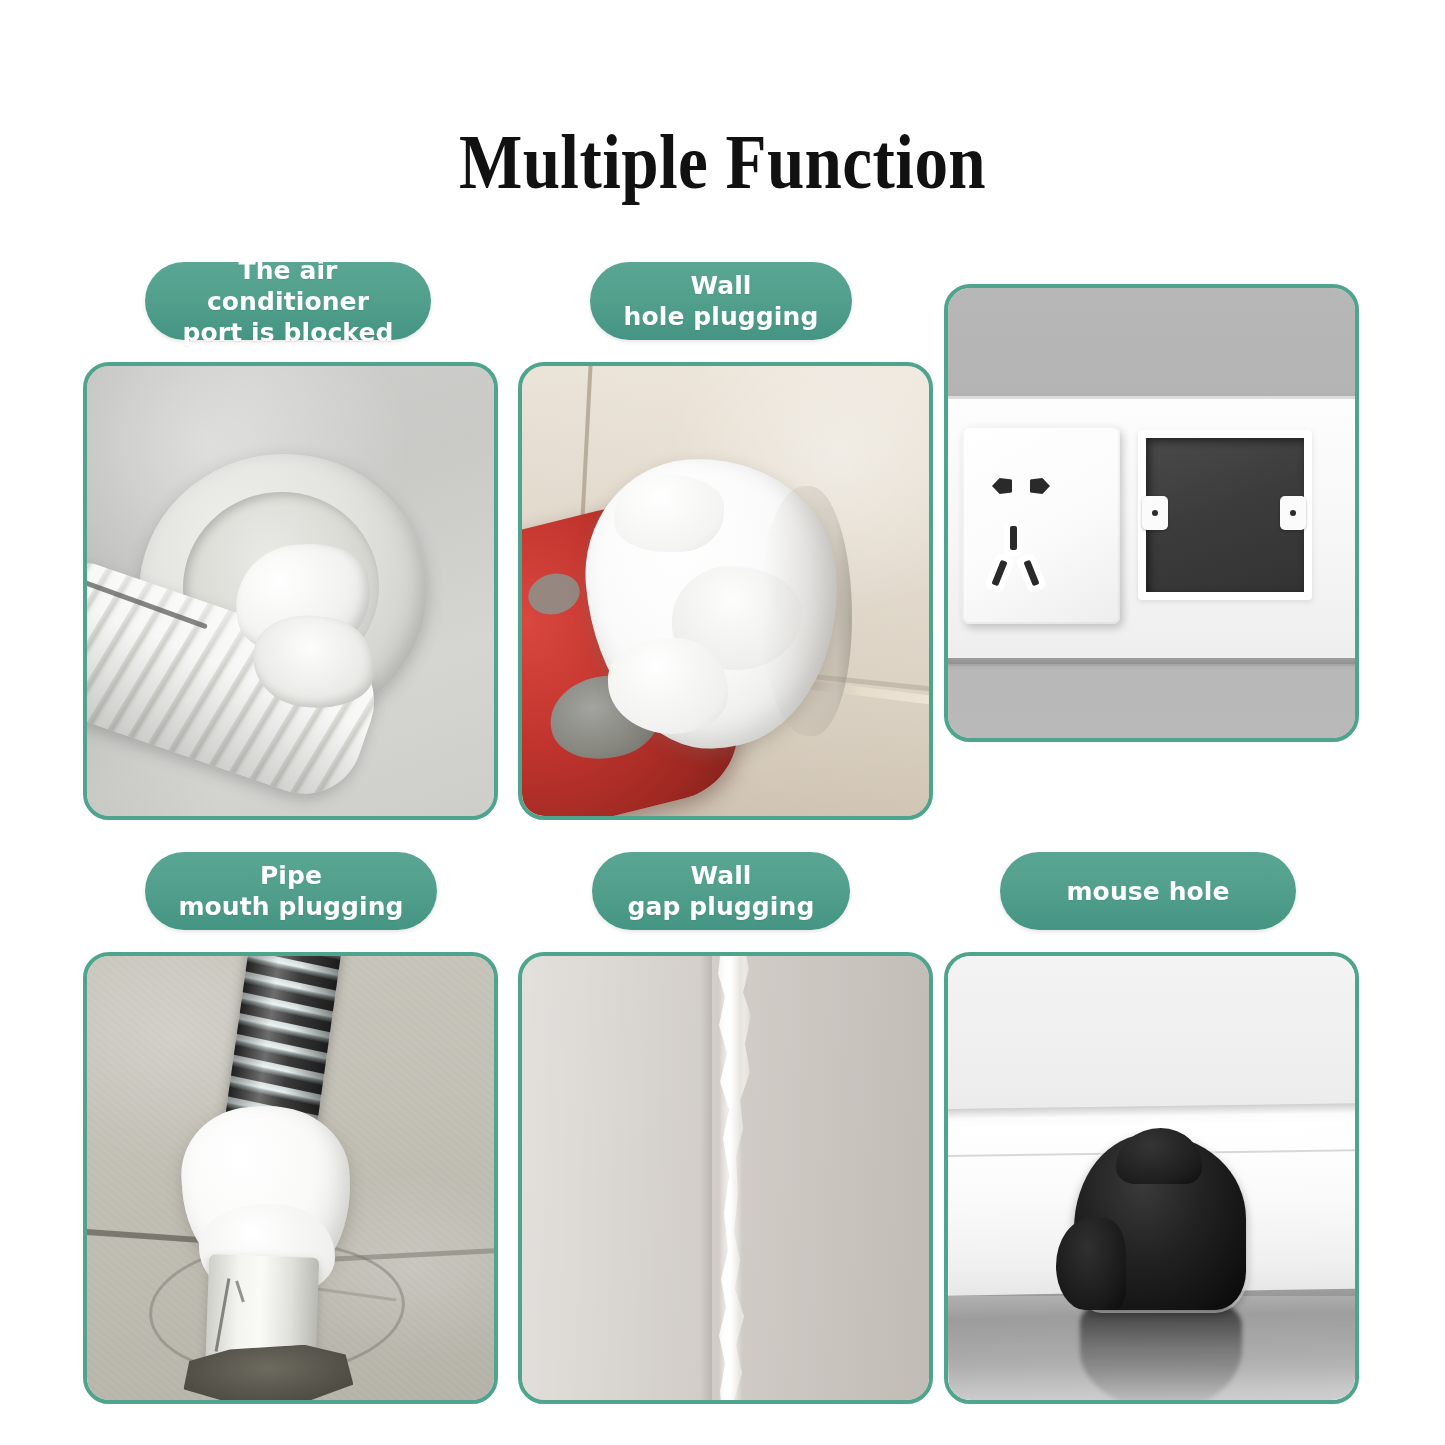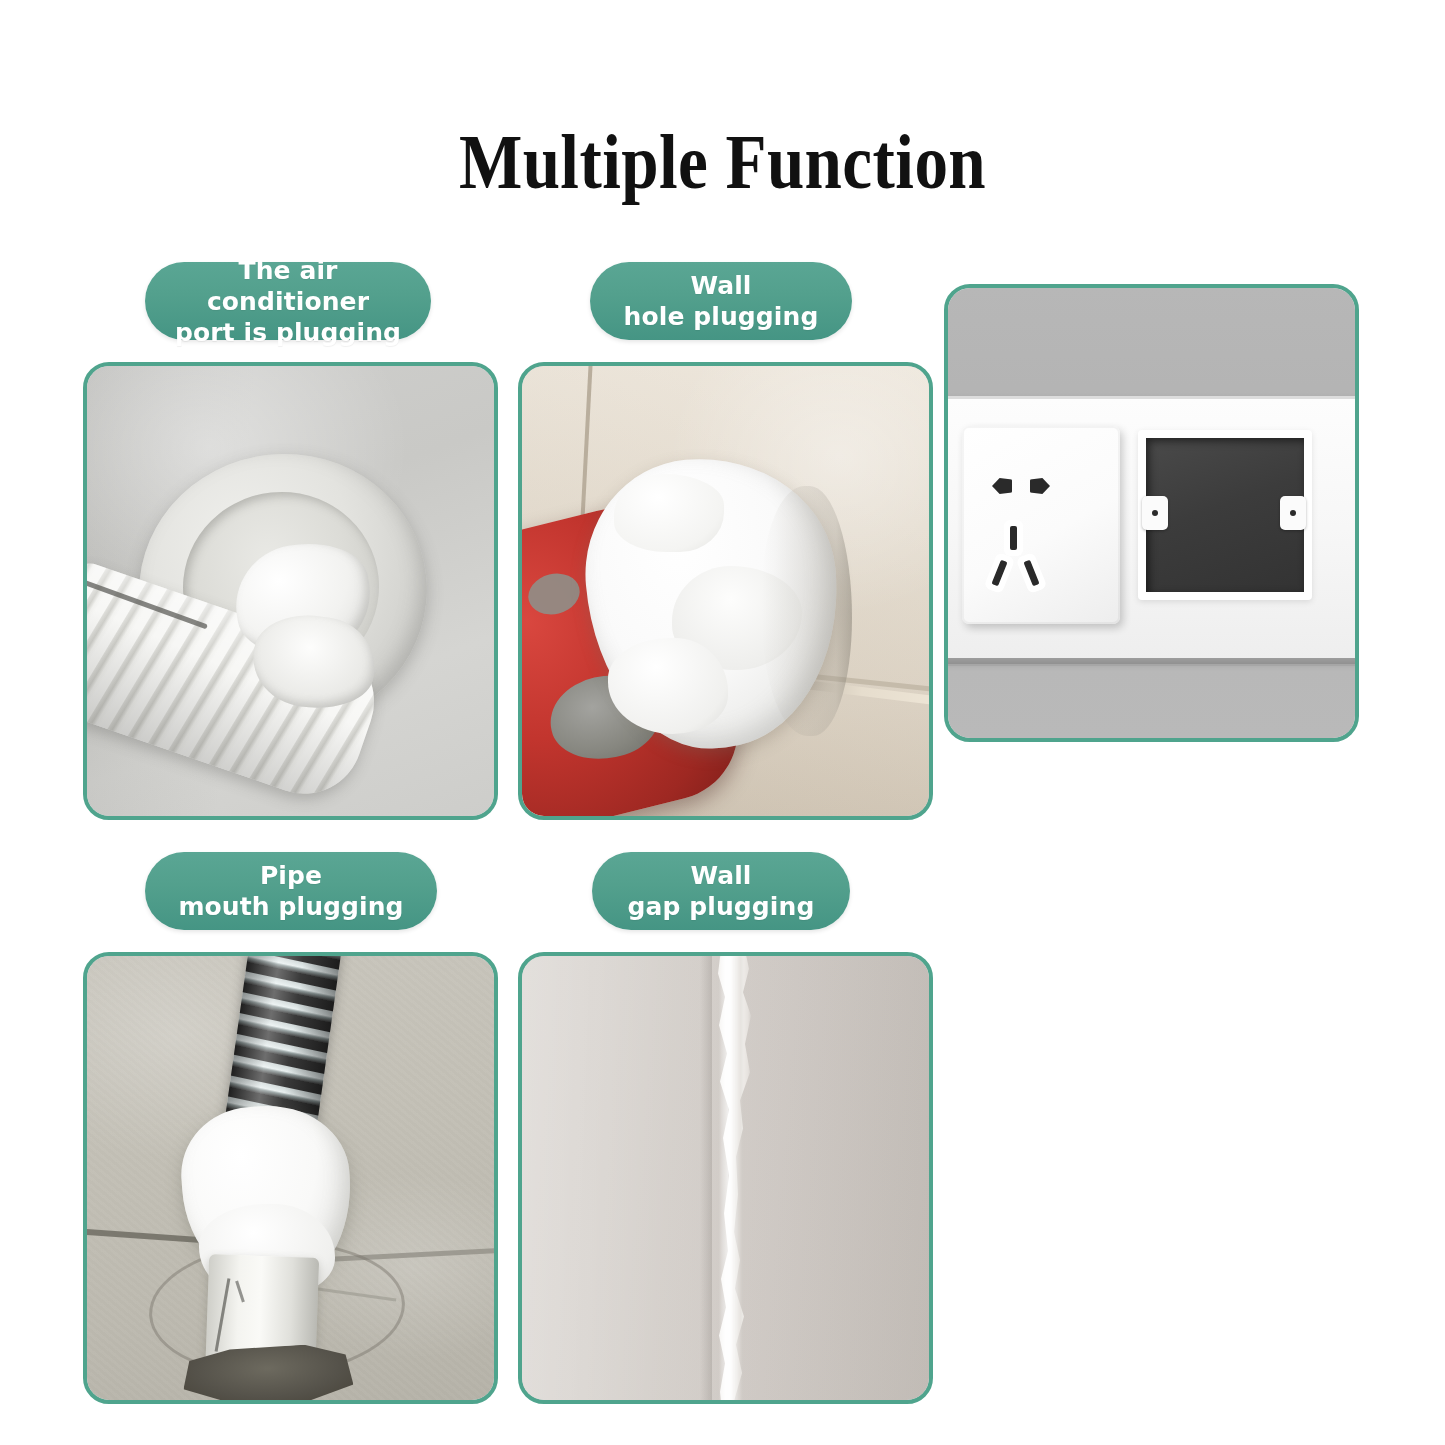--- a/index.html
+++ b/index.html
@@ -475,21 +475,21 @@
 </style>
 </head>
 <body>
 
 <h1 class="page-title">Multiple Function</h1>
 
 <div class="grid">
 
   <div class="cell col-0 row-0">
     <div class="pill pill-r0c0">The air conditioner
-port is plugging</div>
+port is blocked</div>
     <div class="card">
       <div class="photo p1">
         <div class="wall-shade"></div>
         <div class="plate-outer"></div>
         <div class="plate-inner"></div>
         <div class="duct"></div>
         <div class="duct-shade"></div>
         <div class="dark-seam"></div>
         <div class="foam-a"></div>
         <div class="foam-b"></div>
@@ -569,14 +569,31 @@
       <div class="photo p5">
         <div class="wall5"></div>
         <div class="crack"></div>
         <div class="bead-shadow"></div>
         <div class="bead"></div>
         <div class="bead-core"></div>
       </div>
     </div>
   </div>
 
+  <div class="cell col-2 row-1">
+    <div class="pill pill-r1c2">mouse hole</div>
+    <div class="card short">
+      <div class="photo p6">
+        <div class="wall6"></div>
+        <div class="trim-top"></div>
+        <div class="baseboard"></div>
+        <div class="baseboard-line"></div>
+        <div class="floor6"></div>
+        <div class="floor-gloss"></div>
+        <div class="blob-reflect"></div>
+        <div class="blob"></div>
+        <div class="blob-top"></div>
+        <div class="blob-lobe"></div>
+      </div>
+    </div>
+  </div>
 
 </div>
 
 </body></html>

